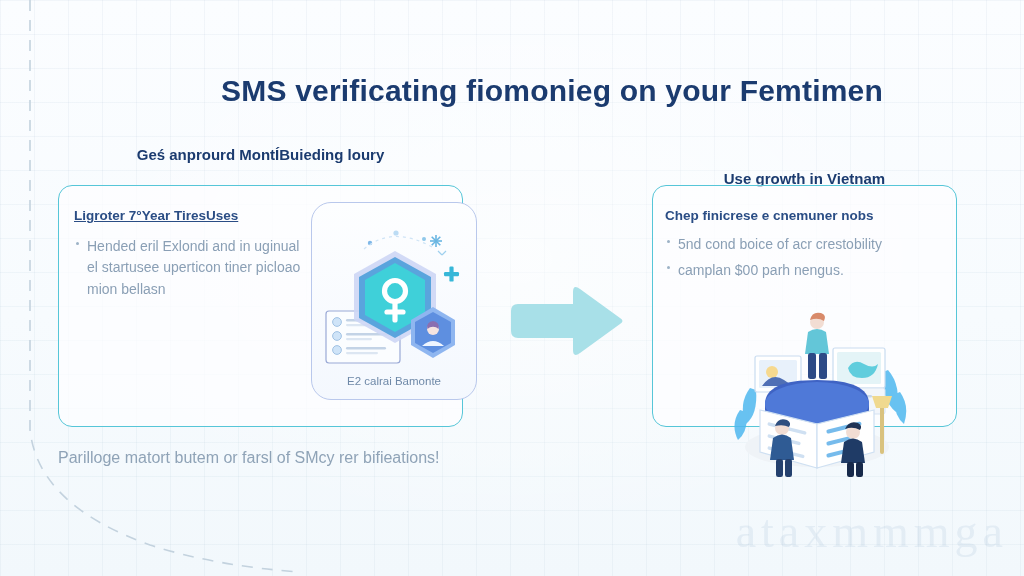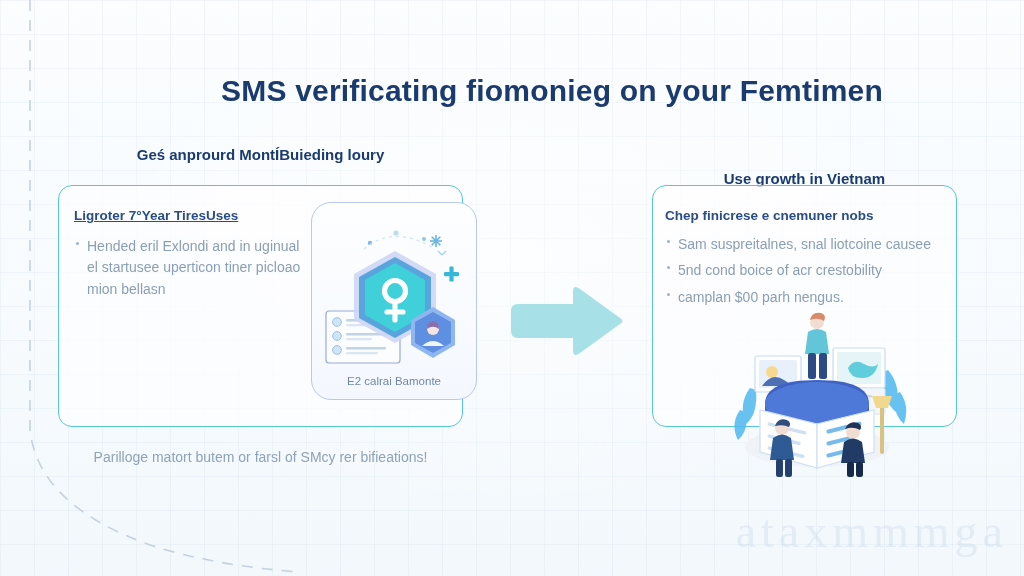--- a/index.html
+++ b/index.html
@@ -233,22 +233,22 @@
     top: 292px;
     width: 195px;
     height: 185px;
   }
   
   #footnote {
     position: absolute;
     left: 58px;
     top: 449px;
     width: 405px;
-    text-align: center;
-    font-size: 14px;
+    text-align: left;
+    font-size: 16px;
     color: #8fa3b7;
   }
   #watermark {
     position: absolute;
     left: 0;
     top: 505px;
     width: 1008px;
     text-align: right;
     font-size: 46px;
     letter-spacing: 5px;
@@ -342,21 +342,20 @@
     <div id="illus-caption">E2 calrai Bamonte</div>
   </div>
 
   <svg id="arrow" viewBox="0 0 120 76">
     <path d="M6 26 q0 -7 7 -7 h55 v-12 q0 -8 7 -3 l40 29 q5 3 0 6 l-40 29 q-7 5 -7 -3 v-12 h-55 q-7 0 -7 -7 z" fill="#a8e0e8"></path>
   </svg>
 
   <div id="right-text">
     <div class="card-subtitle">Chep finicrese e cnemuner nobs</div>
     <ul class="bullets">
-      <li>Sam suspreitalnes, snal liotcoine causee</li>
       <li>5nd cond boice of acr crestobility</li>
       <li>camplan $00 parh nengus.</li>
     </ul>
   </div>
 
   <svg id="right-illus" viewBox="0 0 195 185">
 
     <g fill="#4fb8ef" opacity="0.85">
       <path d="M30 96 q-12 16 -4 36 q12 -10 10 -34 z"></path>
       <path d="M20 118 q-10 14 -2 30 q11 -9 8 -28 z"></path>

